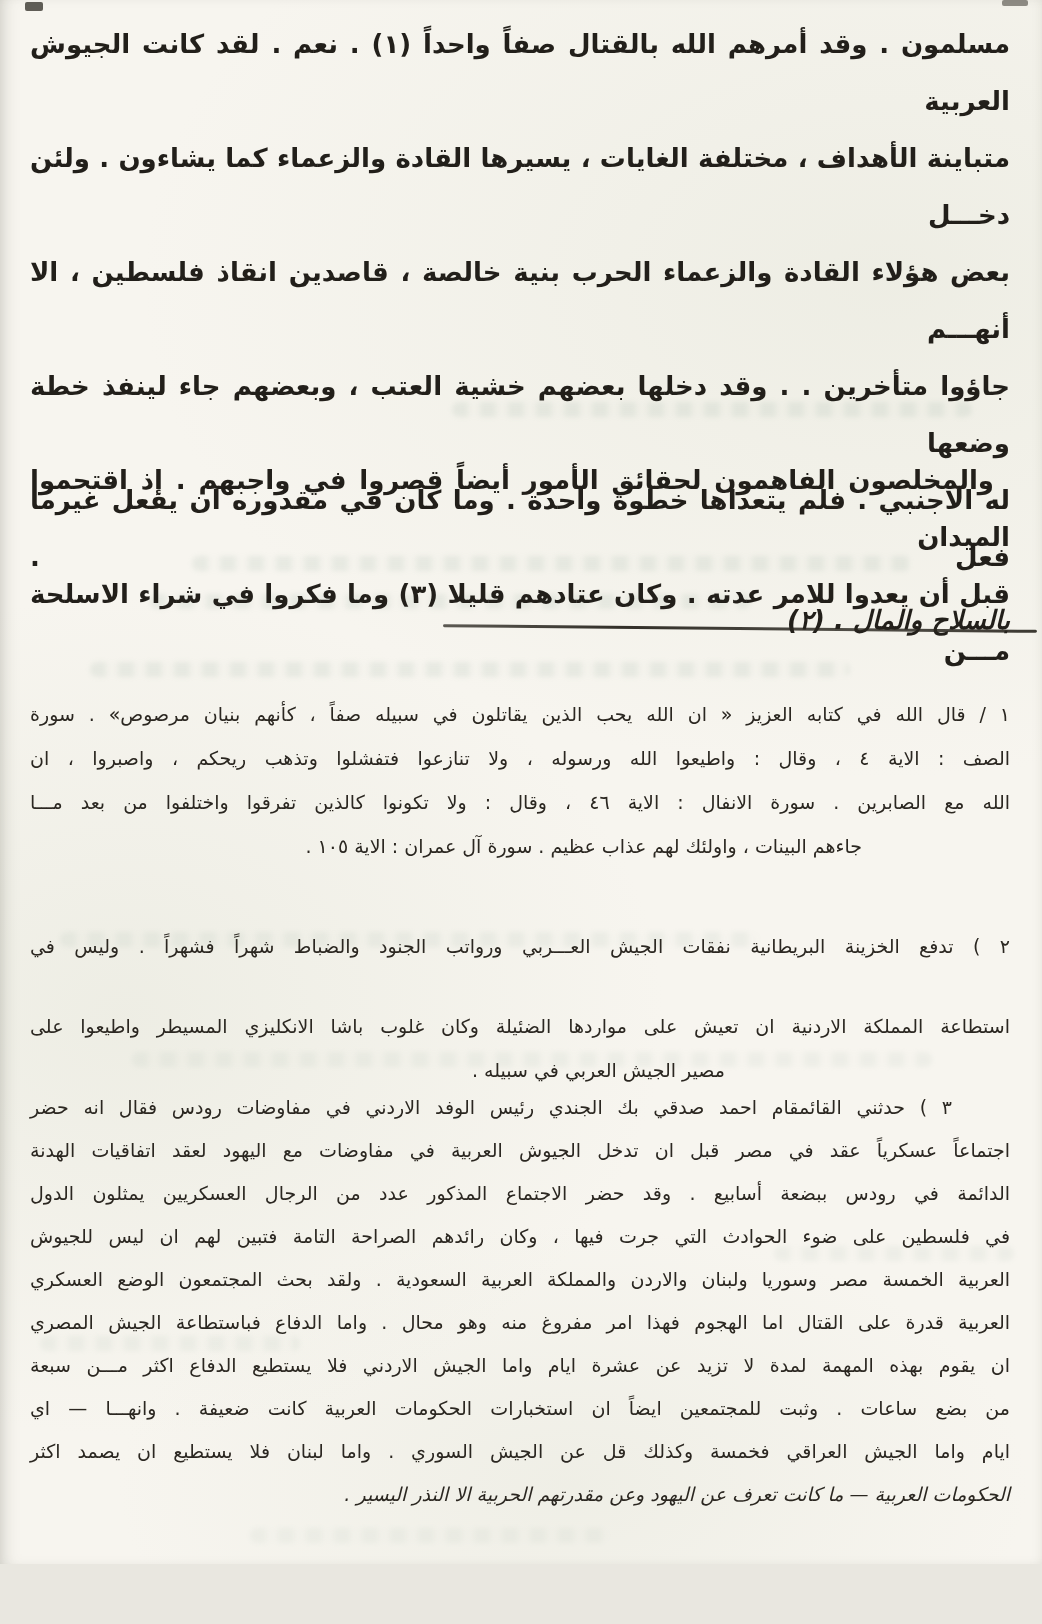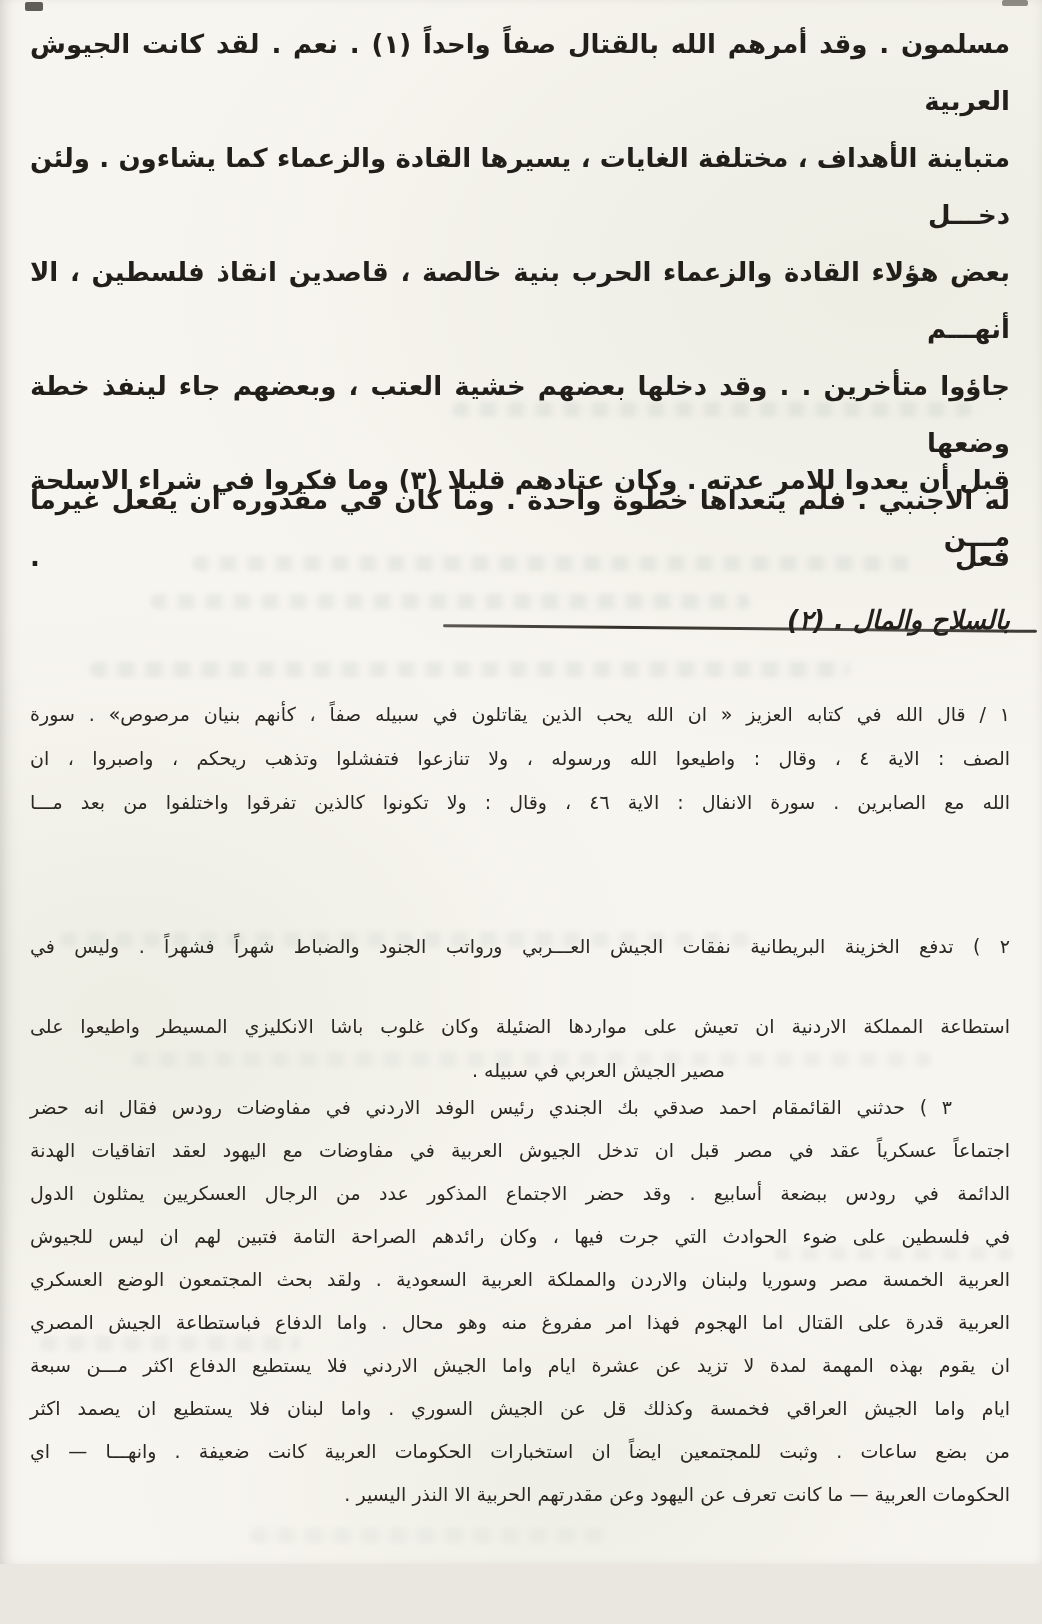--- a/index.html
+++ b/index.html
@@ -33,21 +33,21 @@
   .f{
     font-size:19px;font-weight:normal;color:#2b2721;
     line-height:44px;
     text-align:justify;
   }
   .f3 .f{line-height:43px;}
   .ind58{text-indent:58px;}
   .fn1-last{margin-left:0;margin-right:148px;text-align:right;text-align-last:right;}
   .fn2-gap{margin-top:36px;}
   .fn2-last{margin-right:285px;text-align:right;text-align-last:right;}
-  .fn-last{text-align:left;text-align-last:right;}
+  .fn-last{text-align:left;text-align-last:right;font-style:italic;}
   
   .sep{
     position:absolute;top:627px;left:443px;width:594px;height:3px;
     background:linear-gradient(90deg, rgba(40,37,30,.75), rgba(40,37,30,.95) 30%, rgba(40,37,30,.8) 70%, rgba(40,37,30,.9));
     transform:rotate(.55deg);
     border-radius:2px;
   }
   
   .pagenum{
     position:absolute;top:1574px;left:396px;width:120px;
@@ -86,45 +86,47 @@
   <div class="sect" style="top:16px">
     <div class="m jl">مسلمون . وقد أمرهم الله بالقتال صفاً واحداً (١) . نعم . لقد كانت الجيوش العربية</div>
     <div class="m jl">متباينة الأهداف ، مختلفة الغايات ، يسيرها القادة والزعماء كما يشاءون . ولئن دخـــل</div>
     <div class="m jl">بعض هؤلاء القادة والزعماء الحرب بنية خالصة ، قاصدين انقاذ فلسطين ، الا أنهـــم</div>
     <div class="m jl">جاؤوا متأخرين . . وقد دخلها بعضهم خشية العتب ، وبعضهم جاء لينفذ خطة وضعها</div>
     <div class="m jl">له الاجنبي . فلم يتعداها خطوة واحدة . وما كان في مقدوره ان يفعل غيرما فعل .</div>
     <div class="m short mt6">بالسلاح والمال . (٢)</div>
   </div>
 
   <div class="sect" style="top:452px">
+    <div class="m jl ind16">والمخلصون الفاهمون لحقائق الأمور أيضاً قصروا في واجبهم . إذ اقتحموا الميدان</div>
     <div class="m jl">قبل أن يعدوا للامر عدته . وكان عتادهم قليلا (٣) وما فكروا في شراء الاسلحة مـــن</div>
   </div>
 
   <div class="sep"></div>
 
   <div class="sect" style="top:692px">
     <div class="f jl">١ / قال الله في كتابه العزيز « ان الله يحب الذين يقاتلون في سبيله صفاً ، كأنهم بنيان مرصوص» . سورة</div>
     <div class="f jl">الصف : الاية ٤ ، وقال : واطيعوا الله ورسوله ، ولا تنازعوا فتفشلوا وتذهب ريحكم ، واصبروا ، ان</div>
     <div class="f jl">الله مع الصابرين . سورة الانفال : الاية ٤٦ ، وقال : ولا تكونوا كالذين تفرقوا واختلفوا من بعد مـــا</div>
+    <div class="f fn1-last">جاءهم البينات ، واولئك لهم عذاب عظيم . سورة آل عمران : الاية ١٠٥ .</div>
   </div>
 
   <div class="sect" style="top:924px">
     <div class="f jl">٢ ) تدفع الخزينة البريطانية نفقات الجيش العـــربي ورواتب الجنود والضباط شهراً فشهراً . وليس في</div>
     <div class="f jl fn2-gap">استطاعة المملكة الاردنية ان تعيش على مواردها الضئيلة وكان غلوب باشا الانكليزي المسيطر واطيعوا على</div>
     <div class="f fn2-last">مصير الجيش العربي في سبيله .</div>
   </div>
 
   <div class="sect f3" style="top:1086px">
     <div class="f jl ind58">٣ ) حدثني القائمقام احمد صدقي بك الجندي رئيس الوفد الاردني في مفاوضات رودس فقال انه حضر</div>
     <div class="f jl">اجتماعاً عسكرياً عقد في مصر قبل ان تدخل الجيوش العربية في مفاوضات مع اليهود لعقد اتفاقيات الهدنة</div>
     <div class="f jl">الدائمة في رودس ببضعة أسابيع . وقد حضر الاجتماع المذكور عدد من الرجال العسكريين يمثلون الدول</div>
     <div class="f jl">في فلسطين على ضوء الحوادث التي جرت فيها ، وكان رائدهم الصراحة التامة فتبين لهم ان ليس للجيوش</div>
     <div class="f jl">العربية الخمسة مصر وسوريا ولبنان والاردن والمملكة العربية السعودية . ولقد بحث المجتمعون الوضع العسكري</div>
     <div class="f jl">العربية قدرة على القتال اما الهجوم فهذا امر مفروغ منه وهو محال . واما الدفاع فباستطاعة الجيش المصري</div>
     <div class="f jl">ان يقوم بهذه المهمة لمدة لا تزيد عن عشرة ايام واما الجيش الاردني فلا يستطيع الدفاع اكثر مـــن سبعة</div>
+    <div class="f jl">من بضع ساعات . وثبت للمجتمعين ايضاً ان استخبارات الحكومات العربية كانت ضعيفة . وانهـــا — اي</div>
     <div class="f jl">ايام واما الجيش العراقي فخمسة وكذلك قل عن الجيش السوري . واما لبنان فلا يستطيع ان يصمد اكثر</div>
-    <div class="f jl">من بضع ساعات . وثبت للمجتمعين ايضاً ان استخبارات الحكومات العربية كانت ضعيفة . وانهـــا — اي</div>
     <div class="f fn-last">الحكومات العربية — ما كانت تعرف عن اليهود وعن مقدرتهم الحربية الا النذر اليسير .</div>
   </div>
 
   <div class="pagenum">ـ٦٥٣ـ</div>
 
 </div>
 
 </body></html>

